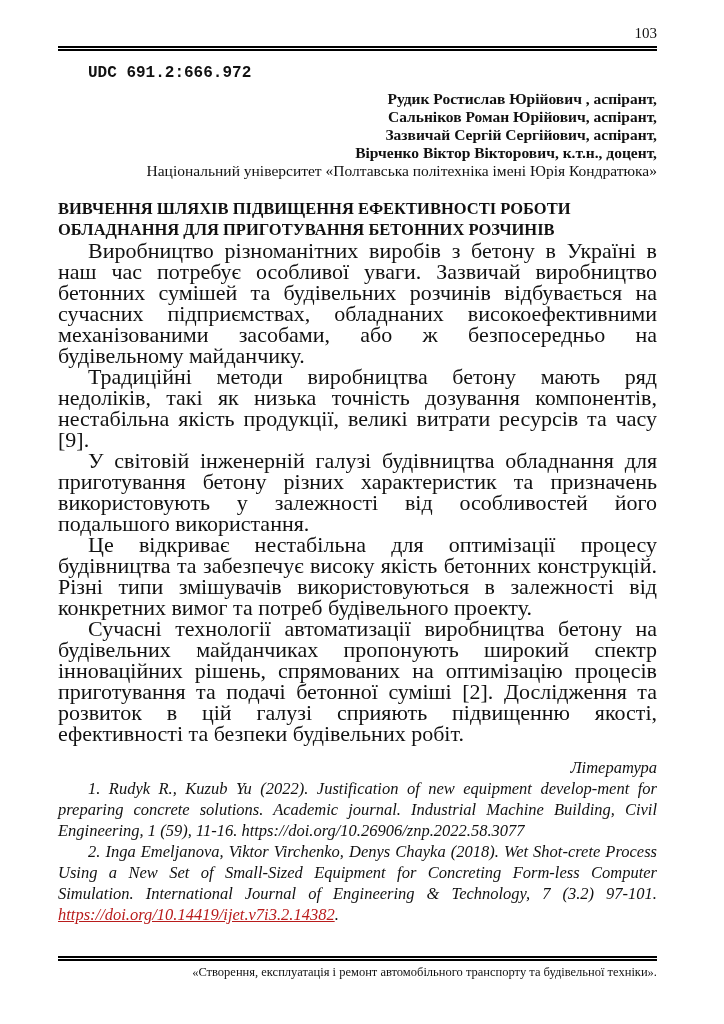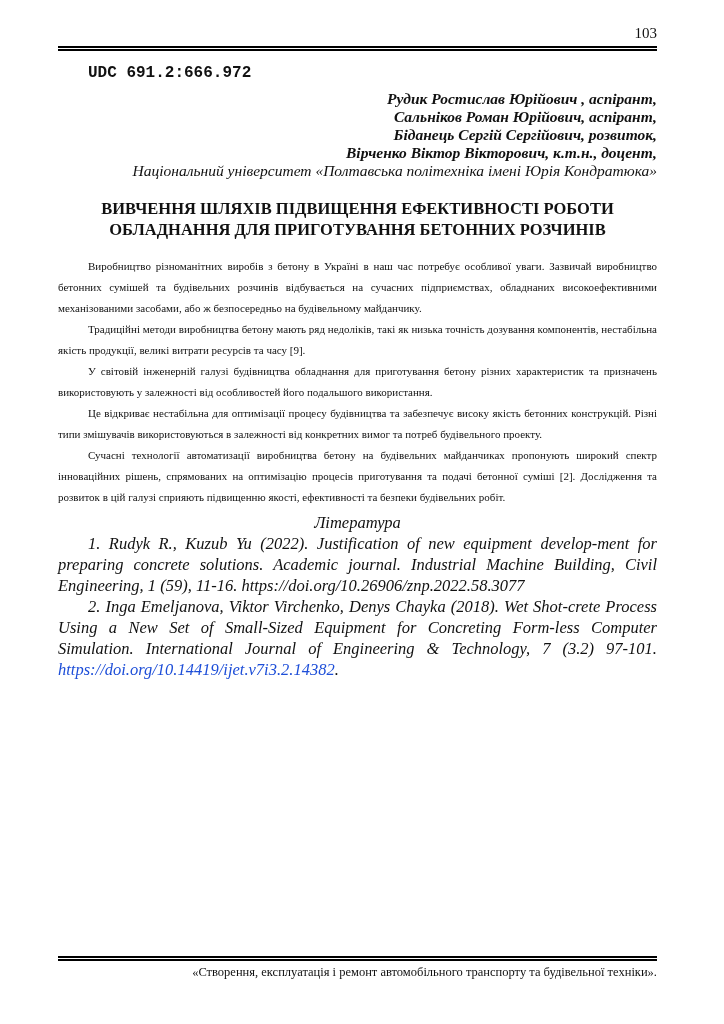--- a/index.html
+++ b/index.html
@@ -33,62 +33,62 @@
     margin-top: 13px;
     padding-left: 30px;
     font-weight: bold;
     font-size: 16px;
     line-height: 18px;
     font-family: Liberation Mono, monospace;
   }
   .authors {
     margin-top: 8px;
     text-align: right;
-    font-style: italic;
     font-size: 15.5px;
     line-height: 18px;
   }
   .author-line { font-weight: bold; }
   .affiliation-line { font-weight: normal; }
   .title {
     margin-top: 18px;
-    text-align: center;
+    text-align: left;
     font-weight: bold;
     font-size: 16.5px;
     line-height: 21px;
   }
   .bodytext {
-    margin-top: 16px;
-    font-size: 11px;
+    margin-top: 0;
+    font-size: 22px;
     line-height: 21px;
     text-align: justify;
   }
   .bodytext p {
     margin: 0;
     text-indent: 30px;
   }
   .lit-heading {
-    margin-top: 4px;
-    text-align: center;
+    margin-top: 13px;
+    text-align: right;
     font-style: italic;
     font-size: 16.5px;
     line-height: 21px;
   }
   .references {
     font-style: italic;
     font-size: 16.5px;
     line-height: 21px;
     text-align: justify;
   }
   .references p {
     margin: 0;
     text-indent: 30px;
   }
   .doi-link {
-    color: #1d4ed8;
+    color: #b91c1c;
+    text-decoration: underline;
     cursor: pointer;
   }
   .footer {
     position: absolute;
     top: 956px;
     left: 58px;
     right: 67px;
   }
   .footer-text {
     margin-top: 3px;
@@ -106,21 +106,21 @@
 
   <div class="content">
     <div class="pagenum">103</div>
     <div class="rule-double"></div>
 
     <div class="udc">UDC 691.2:666.972</div>
 
     <div class="authors">
       <div class="author-line">Рудик Ростислав Юрійович , аспірант,</div>
       <div class="author-line">Сальніков Роман Юрійович, аспірант,</div>
-      <div class="author-line">Біданець Сергій Сергійович, розвиток,</div>
+      <div class="author-line">Зазвичай Сергій Сергійович, аспірант,</div>
       <div class="author-line">Вірченко Віктор Вікторович, к.т.н., доцент,</div>
       <div class="affiliation-line">Національний університет «Полтавська політехніка  імені Юрія Кондратюка»</div>
     </div>
 
     <div class="title">
       <div>ВИВЧЕННЯ ШЛЯХІВ ПІДВИЩЕННЯ ЕФЕКТИВНОСТІ РОБОТИ</div>
       <div>ОБЛАДНАННЯ ДЛЯ ПРИГОТУВАННЯ БЕТОННИХ РОЗЧИНІВ</div>
     </div>
 
     <div class="bodytext">

